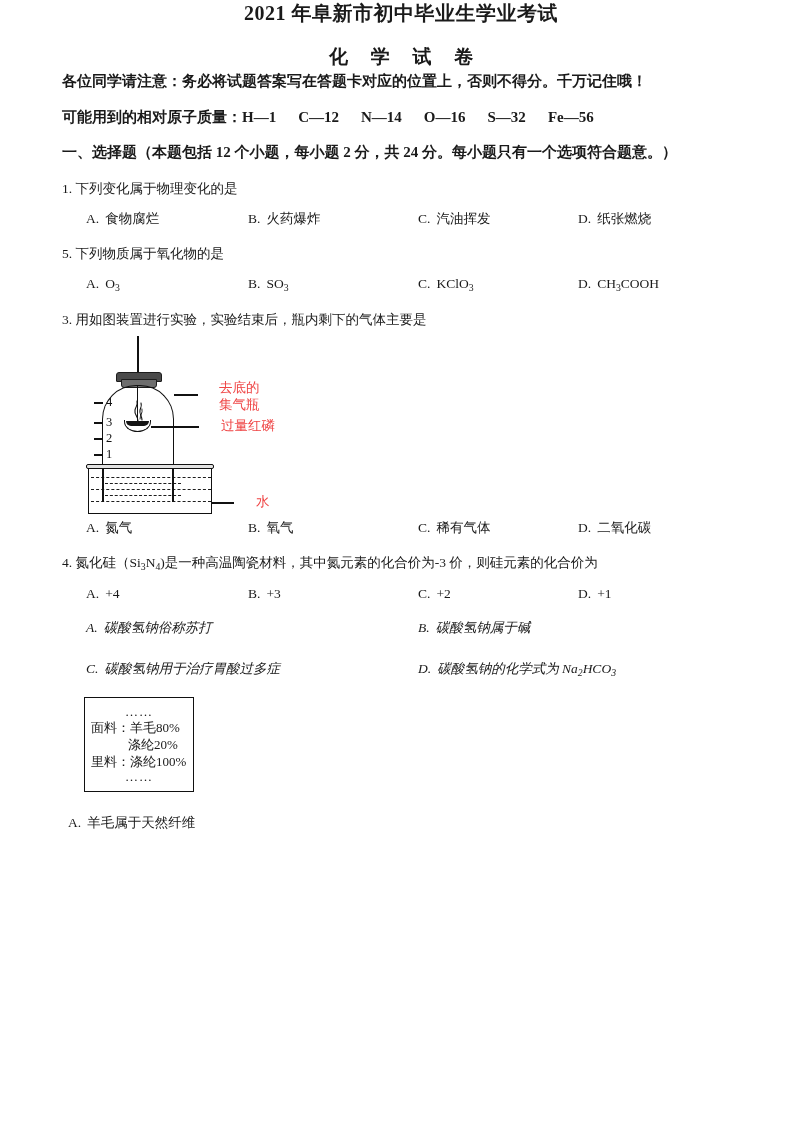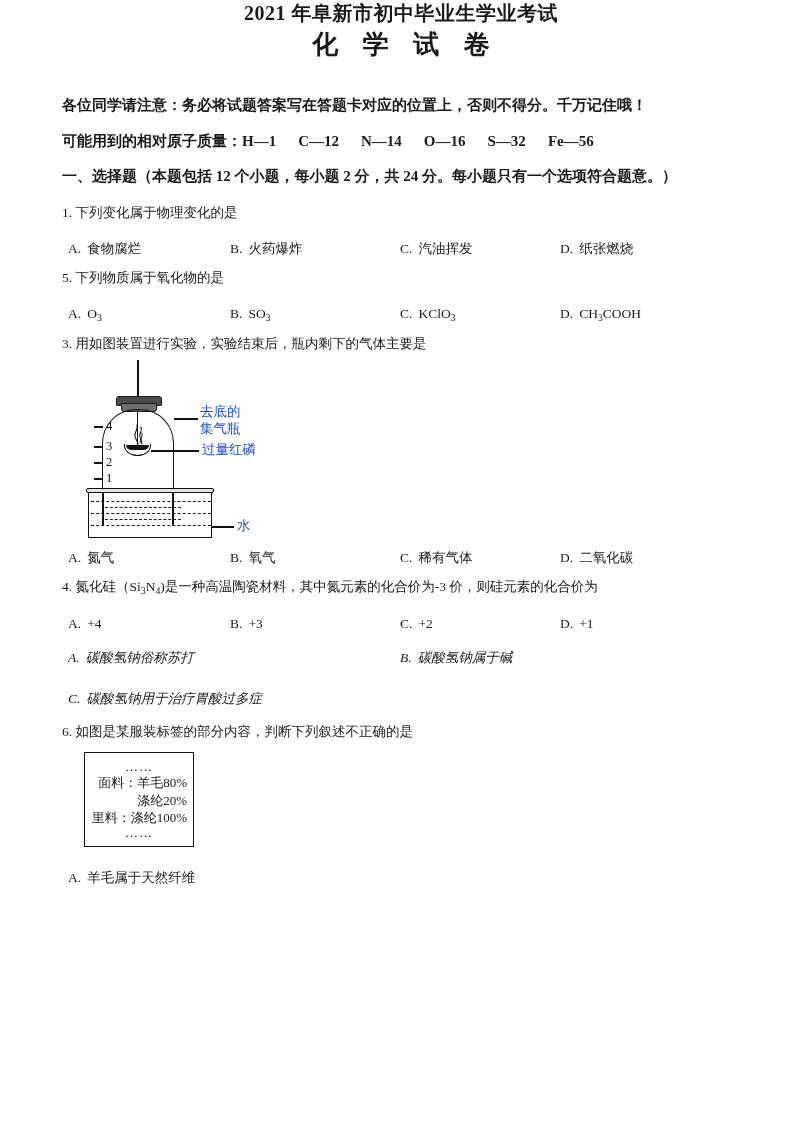--- a/index.html
+++ b/index.html
@@ -31,35 +31,36 @@
 
   
   .doc-title {
     text-align: center;
     font-size: 20px;
     font-weight: bold;
     letter-spacing: 0.5px;
   }
   .doc-subtitle {
     text-align: center;
-    font-size: 26px;
-    font-weight: bold;
+    font-size: 19px;
+    font-weight: bold;
+    margin-top: 17px;
     letter-spacing: 9px;
     text-indent: 9px;
   }
   .doc-scoreline {
     text-align: center;
     font-size: 15px;
     font-weight: bold;
     margin-top: 18px;
   }
   .notice {
     font-size: 15px;
     font-weight: bold;
-    margin-top: 32px;
+    margin-top: 0;
     line-height: 1.5;
   }
   .atomic {
     font-size: 15px;
     font-weight: bold;
     margin-top: 13px;
     line-height: 1.5;
   }
   .atomic .amass { margin-right: 22px; }
   .atomic .amass:last-child { margin-right: 0; }
@@ -80,22 +81,23 @@
   }
   .opts {
     position: relative;
     margin-top: 11px;
     height: 19px;
     font-size: 13.5px;
   }
   .opts.two-col { height: auto; }
   .opt {
     position: absolute;
-    top: 6px;
+    top: 0;
     white-space: nowrap;
+    margin-left: 18px;
   }
   .opt-c1 { left: 6px; }
   .opt-c2 { left: 168px; }
   .opt-c3 { left: 338px; }
   .opt-c4 { left: 498px; }
 
   .opt-row {
     position: relative;
     height: 19px;
     margin-bottom: 22px;
@@ -277,22 +279,23 @@
   
   .leader {
     position: absolute;
     background: #111;
     height: 1.4px;
   }
   .fig-label {
     position: absolute;
     font-size: 13.5px;
     line-height: 1.22;
-    color: #1d4ed8;
+    color: #ef4444;
     white-space: nowrap;
+    margin-left: 19px;
   }
 
   
   .label-box {
     position: relative;
     margin-top: 10px;
     margin-left: 22px;
     width: 110px;
     height: 95px;
     border: 1.6px solid #111;
@@ -302,21 +305,20 @@
   }
   .lb-dots {
     text-align: center;
     letter-spacing: 1px;
     font-size: 13px;
     line-height: 1.1;
   }
   .lb-row {
     white-space: nowrap;
     line-height: 1.32;
-    text-align: right;
   }
   .lb-indent { padding-left: 37px; }
 </style>
 </head>
 <body>
 
 <div class="page">
   <div class="content">
 
     <div class="doc-title">2021 年阜新市初中毕业生学业考试</div>
@@ -421,26 +423,26 @@
     </div>
 
     <div class="q">
       <div class="opts two-col" style="margin-top:11px">
         <div class="opt-row">
           <div class="opt opt-h1"><span class="opt-letter">A.</span><span>碳酸氢钠俗称苏打</span></div>
           <div class="opt opt-h2"><span class="opt-letter">B.</span><span>碳酸氢钠属于碱</span></div>
         </div>
         <div class="opt-row">
           <div class="opt opt-h1"><span class="opt-letter">C.</span><span>碳酸氢钠用于治疗胃酸过多症</span></div>
+          <div class="opt opt-h2"><span class="opt-letter">D.</span><span>碳酸氢钠的化学式为 Na<sub>2</sub>HCO<sub>3</sub></span></div>
         </div>
       </div>
     </div>
 
     <div class="q" style="margin-top:18px">
-      <div class="q-stem">6. 如图是某服装标签的部分内容，判断下列叙述不正确的是</div>
 
       <div class="label-box">
         <div class="lb-dots">……</div>
         <div class="lb-row"><span>面料：</span><span>羊毛80%</span></div>
         <div class="lb-row lb-indent">涤纶20%</div>
         <div class="lb-row"><span>里料：</span><span>涤纶100%</span></div>
         <div class="lb-dots">……</div>
       </div>
 
       <div class="opt-stack" style="margin-top:22px">

